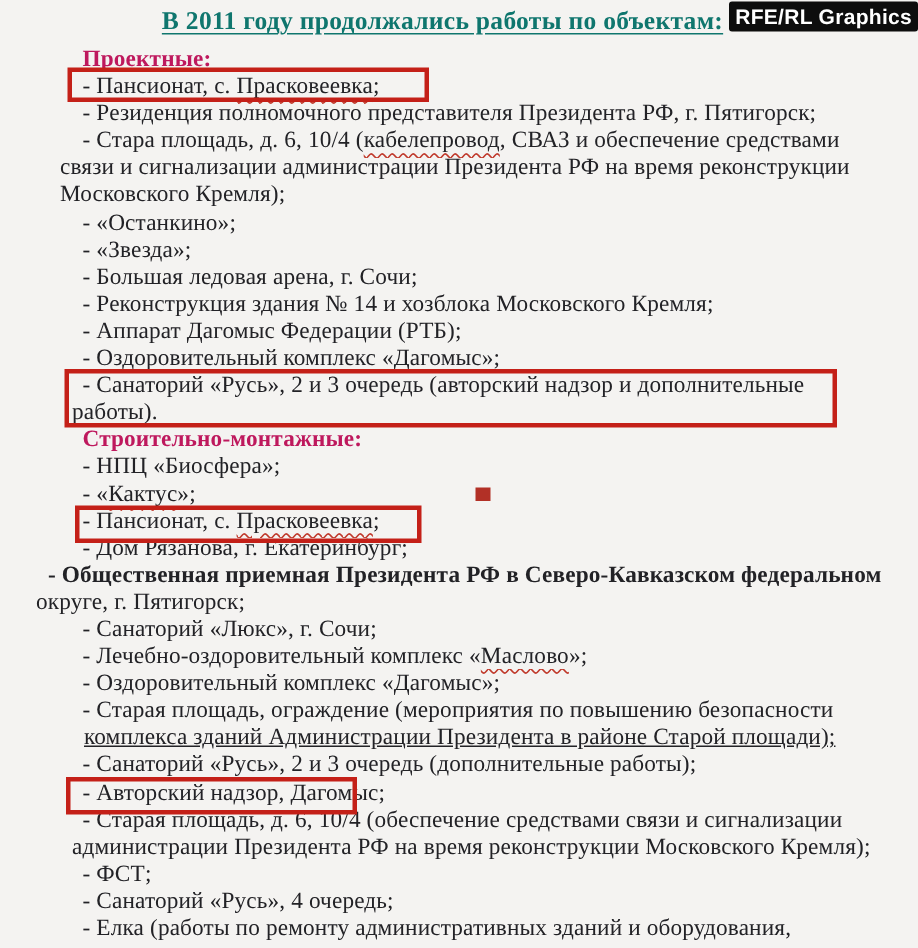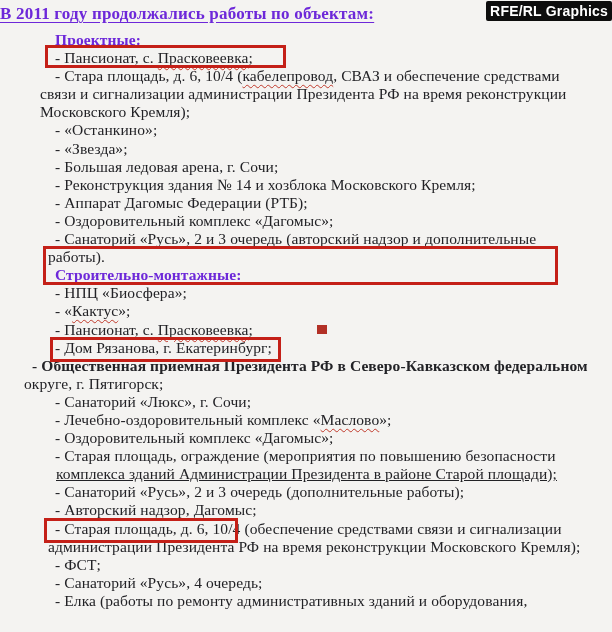--- a/index.html
+++ b/index.html
@@ -11,26 +11,26 @@
   #page {
     position: relative;
     width: 612px; height: 632px;
     background: var(--page-bg, #f4f3f1);
     overflow: hidden;
     color: var(--text-col, #222226);
   }
   #doc-title {
     position: absolute;
     top: 4px; left: 0; right: 22px;
-    text-align: left;
+    text-align: center;
     font-size: 17px;
     font-weight: bold;
     text-decoration: underline;
     text-underline-offset: 3px;
-    color: #6d28d9;
+    color: #0f766e;
     letter-spacing: 0.2px;
   }
   #badge {
     position: absolute;
     top: 1px; right: 0px;
     background: var(--badge-bg, #0d0d0d);
     color: var(--badge-text, #ffffff);
     font-family: "Liberation Sans", "DejaVu Sans", sans-serif;
     font-size: 14px;
     font-weight: bold;
@@ -42,21 +42,21 @@
     position: absolute;
     top: 31px; left: 0; right: 0;
   }
   .line {
     height: 18.1px;
     line-height: 18.1px;
     font-size: 15.5px;
     white-space: nowrap;
     letter-spacing: 0.1px;
   }
-  .l-h  { padding-left: 55px; font-weight: bold; color: #6d28d9; }
+  .l-h  { padding-left: 55px; font-weight: bold; color: #be185d; }
   .l-i  { padding-left: 55px; }
   .l-i2 { padding-left: 32px; font-weight: bold; }
   .l-w0 { padding-left: 24px; }
   .l-w1 { padding-left: 40px; }
   .l-w2 { padding-left: 48px; }
   .l-w3 { padding-left: 56px; text-decoration: underline; }
   .wavy {
     text-decoration: underline;
     text-decoration-style: wavy;
     text-decoration-color: var(--wavy-col, #c0392b);
@@ -77,20 +77,21 @@
 </style>
 </head>
 <body>
 
 <div id="page">
   <div id="doc-title">В 2011 году продолжались работы по объектам:</div>
   <div id="badge">RFE/RL Graphics</div>
   <div id="doc-body">
       <div class="line l-h">Проектные:</div>
       <div class="line l-i">- Пансионат, с. <span class="wavy">Прасковеевка</span>;</div>
+      <div class="line l-i">- Резиденция полномочного представителя Президента РФ, г. Пятигорск;</div>
       <div class="line l-i">- Стара площадь, д. 6, 10/4 (<span class="wavy">кабелепровод</span>, СВАЗ и обеспечение средствами</div>
       <div class="line l-w1">связи и сигнализации администрации Президента РФ на время реконструкции</div>
       <div class="line l-w1">Московского Кремля);</div>
       <div class="line l-i">- «Останкино»;</div>
       <div class="line l-i">- «Звезда»;</div>
       <div class="line l-i">- Большая ледовая арена, г. Сочи;</div>
       <div class="line l-i">- Реконструкция здания № 14 и хозблока Московского Кремля;</div>
       <div class="line l-i">- Аппарат Дагомыс Федерации (РТБ);</div>
       <div class="line l-i">- Оздоровительный комплекс «Дагомыс»;</div>
       <div class="line l-i">- Санаторий «Русь», 2 и 3 очередь (авторский надзор и дополнительные</div>

